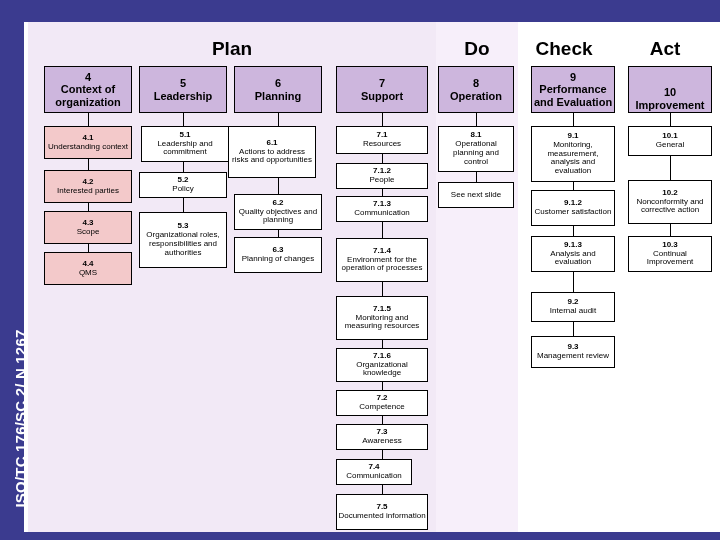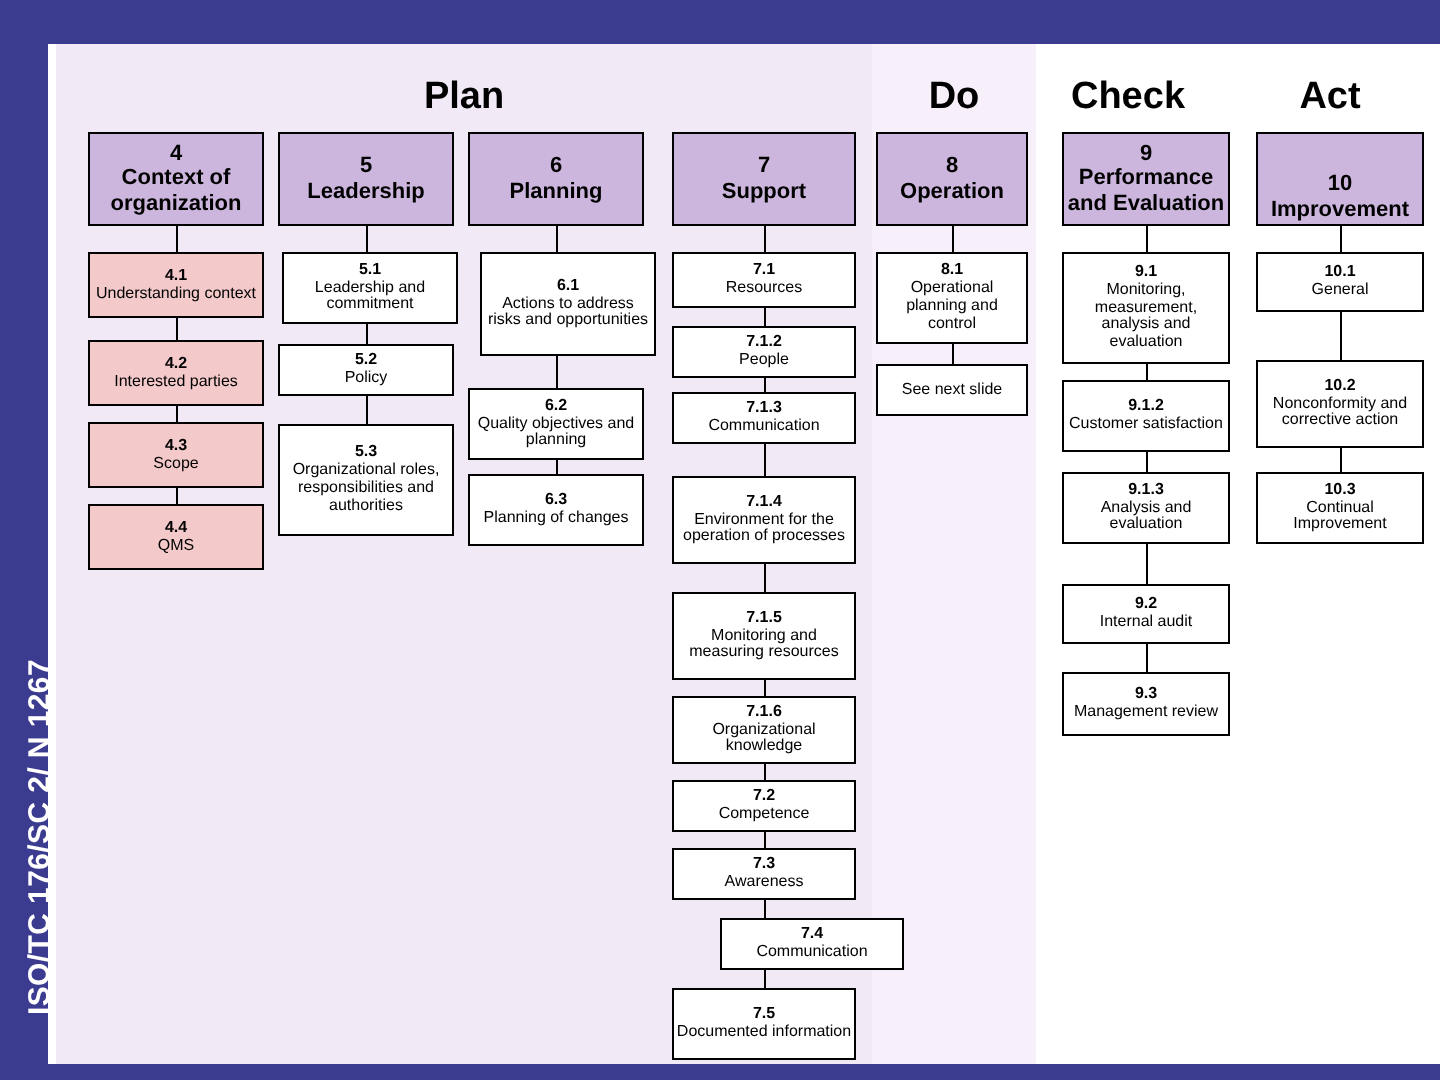--- a/index.html
+++ b/index.html
@@ -113,21 +113,21 @@
       <div class="inner"><span class="num">5.2</span><span>Policy</span></div>
     </div>
     <div class="vline" style="left: 183px; top: 162px; height: 10px;"></div>
     <div class="box g-cell" style="left: 139px; top: 212px; width: 88px; height: 56px; justify-content: center;">
       <div class="inner"><span class="num">5.3</span><span>Organizational roles, responsibilities and authorities</span></div>
     </div>
     <div class="vline" style="left: 183px; top: 198px; height: 14px;"></div>
     <div class="box p-head head" style="left: 234px; top: 66px; width: 88px; height: 47px;">
       <div class="inner"><span class="num">6</span><span>Planning</span></div>
     </div>
-    <div class="box g-cell" style="left: 240px; top: 126px; width: 88px; height: 52px;">
+    <div class="box g-cell" style="left: 228px; top: 126px; width: 88px; height: 52px;">
       <div class="inner"><span class="num">6.1</span><span>Actions to address risks and opportunities</span></div>
     </div>
     <div class="vline" style="left: 278px; top: 113px; height: 13px;"></div>
     <div class="box g-cell" style="left: 234px; top: 194px; width: 88px; height: 36px;">
       <div class="inner"><span class="num">6.2</span><span>Quality objectives and planning</span></div>
     </div>
     <div class="vline" style="left: 278px; top: 178px; height: 16px;"></div>
     <div class="box g-cell" style="left: 234px; top: 237px; width: 88px; height: 36px;">
       <div class="inner"><span class="num">6.3</span><span>Planning of changes</span></div>
     </div>
@@ -160,21 +160,21 @@
     </div>
     <div class="vline" style="left: 382px; top: 340px; height: 8px;"></div>
     <div class="box g-cell" style="left: 336px; top: 390px; width: 92px; height: 26px;">
       <div class="inner"><span class="num">7.2</span><span>Competence</span></div>
     </div>
     <div class="vline" style="left: 382px; top: 382px; height: 8px;"></div>
     <div class="box g-cell" style="left: 336px; top: 424px; width: 92px; height: 26px;">
       <div class="inner"><span class="num">7.3</span><span>Awareness</span></div>
     </div>
     <div class="vline" style="left: 382px; top: 416px; height: 8px;"></div>
-    <div class="box g-cell" style="left: 336px; top: 459px; width: 92px; height: 26px; margin-left: 24px;">
+    <div class="box g-cell" style="left: 336px; top: 459px; width: 76px; height: 26px;">
       <div class="inner"><span class="num">7.4</span><span>Communication</span></div>
     </div>
     <div class="vline" style="left: 382px; top: 450px; height: 9px;"></div>
     <div class="box g-cell" style="left: 336px; top: 494px; width: 92px; height: 36px;">
       <div class="inner"><span class="num">7.5</span><span>Documented information</span></div>
     </div>
     <div class="vline" style="left: 382px; top: 485px; height: 9px;"></div>
     <div class="box p-head head" style="left: 438px; top: 66px; width: 76px; height: 47px;">
       <div class="inner"><span class="num">8</span><span>Operation</span></div>
     </div>

